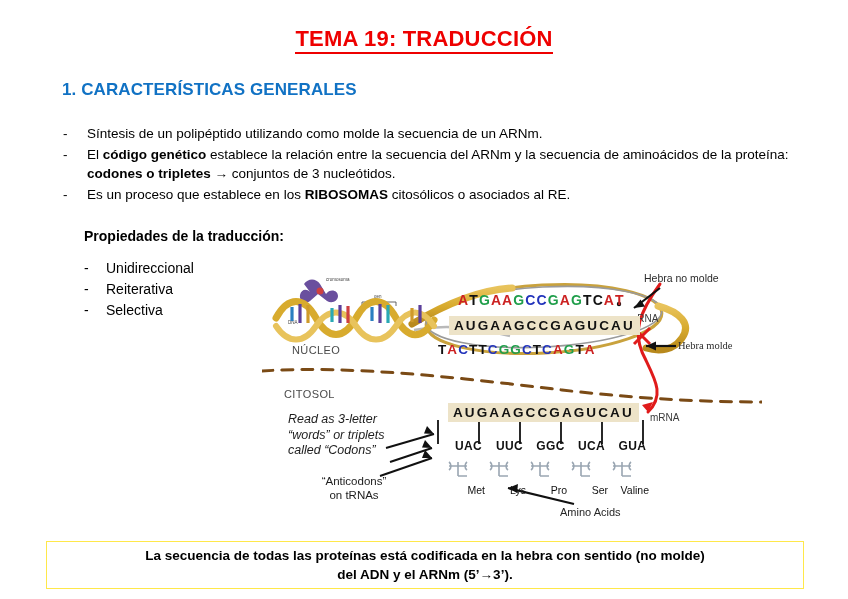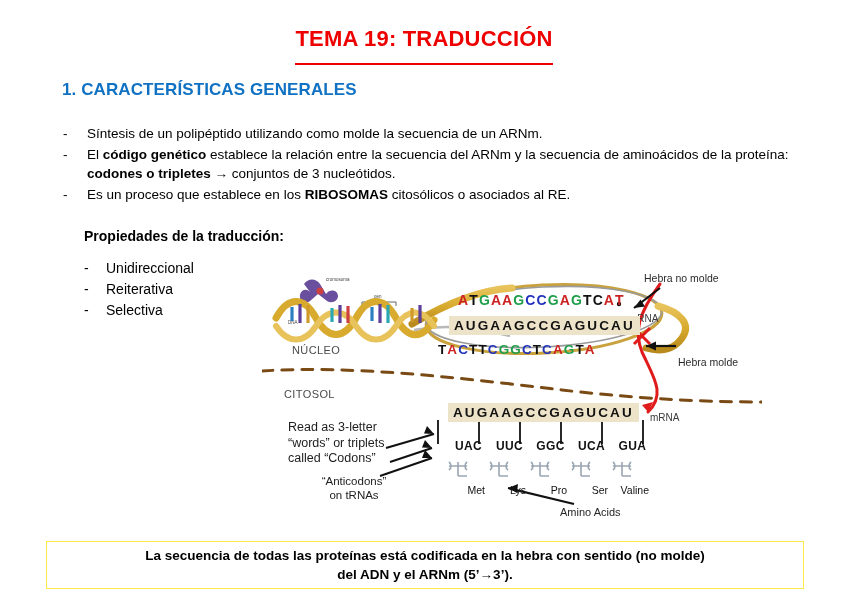--- a/index.html
+++ b/index.html
@@ -15,21 +15,21 @@
 
   
   .title{
     position:absolute;left:0;top:26px;width:848px;
     text-align:center;
     font-size:22px;font-weight:bold;color:#ee0000;
     letter-spacing:0.2px;
   }
   .title span{
     border-bottom:2px solid #ee0000;
-    padding-bottom:12px;
+    padding-bottom:1px;
   }
 
   
   .section-heading{
     position:absolute;left:62px;top:80px;
     font-size:17px;font-weight:bold;color:#1172c4;
     letter-spacing:0.1px;
   }
 
   
@@ -60,28 +60,28 @@
 
   .helix-img{position:absolute;left:8px;top:8px;width:170px;height:72px;}
 
   .lbl{position:absolute;font-size:10.5px;color:#3a3a3a;white-space:nowrap;}
   .lbl-dark{color:#1d1d1d;}
 
   .nucleo{left:30px;top:78px;font-size:11px;letter-spacing:0.4px;color:#4a4a4a;}
   .citosol{left:22px;top:122px;font-size:11px;letter-spacing:0.4px;color:#4a4a4a;}
 
   .hebra-no-molde{left:382px;top:6px;font-size:10.5px;color:#2b2b2b;}
-  .hebra-molde{left:416px;top:90px;font-size:10.5px;color:#2b2b2b;}
+  .hebra-molde{left:416px;top:74px;font-size:10.5px;color:#2b2b2b;font-family:Liberation Serif, serif;}
   .mrna-top{left:367px;top:47px;font-size:10px;color:#3a3a3a;}
   .mrna-bottom{left:388px;top:146px;font-size:10px;color:#3a3a3a;}
   .amino-acids{left:298px;top:240px;font-size:11px;color:#262626;}
 
   .readas{
-    position:absolute;left:26px;top:154px;
-    font-size:12.5px;line-height:15.5px;color:#1d1d1d;
+    position:absolute;left:26px;top:146px;
+    font-size:12.5px;line-height:15.5px;color:#1d1d1d;font-style:italic;
   }
   .anticodons{
     position:absolute;left:32px;top:208px;
     font-size:11.5px;line-height:14px;color:#1d1d1d;text-align:center;width:120px;
   }
 
   
   .seq{position:absolute;white-space:nowrap;font-weight:bold;}
   .seq-top{
     left:196px;top:26px;font-size:14px;letter-spacing:1.1px;

